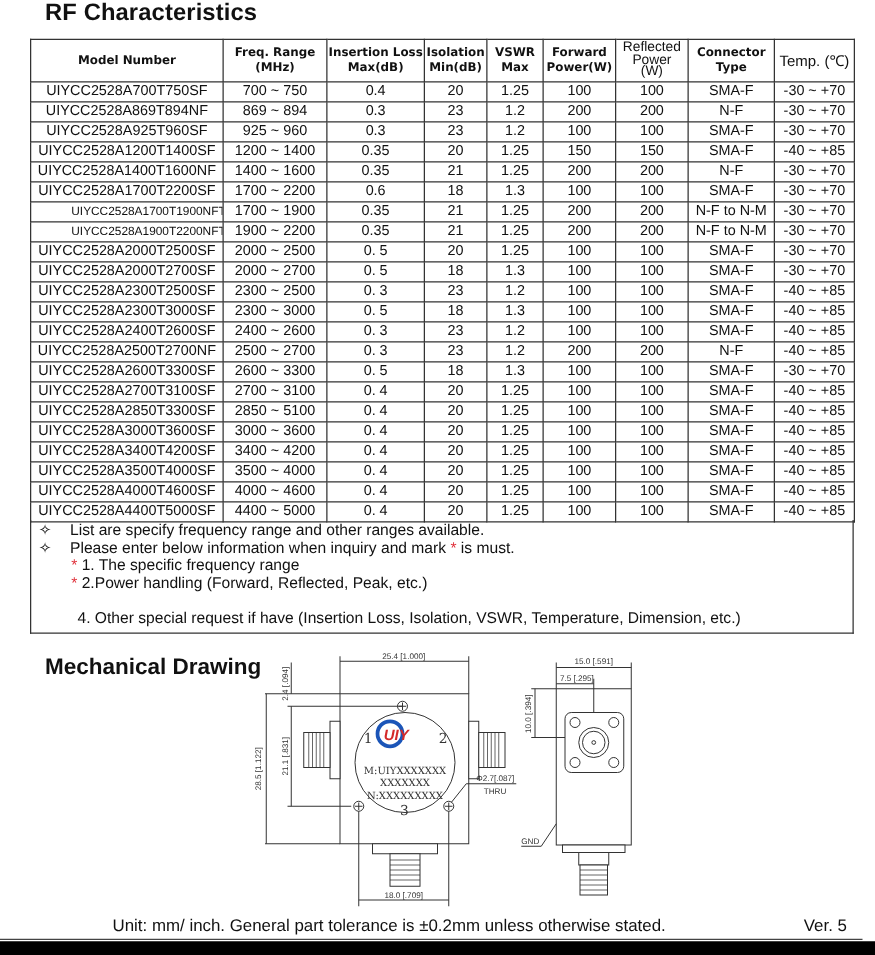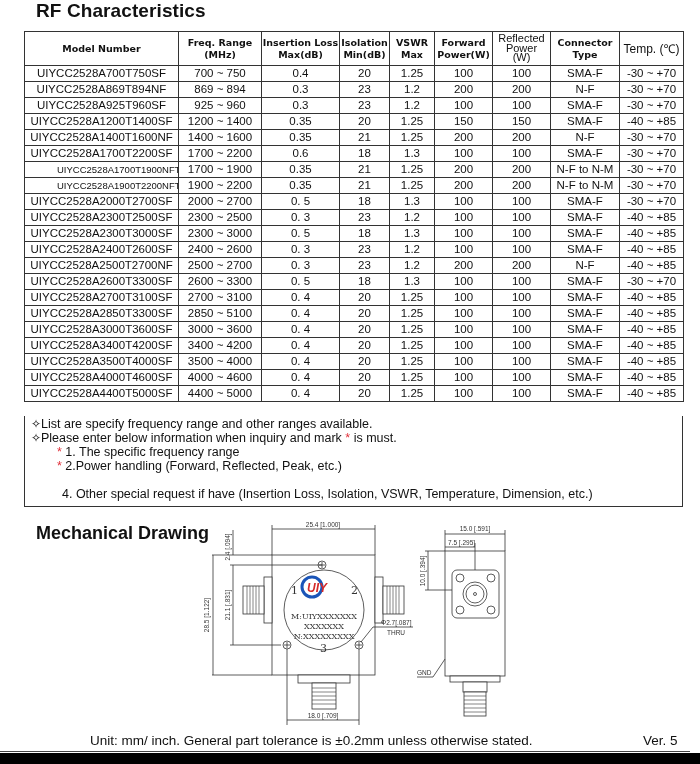--- a/index.html
+++ b/index.html
@@ -9,21 +9,21 @@
   table.rf { position:absolute; left:24px; top:31px; width:659px; border-collapse:collapse; table-layout:fixed; }
   table.rf th, table.rf td { border:1px solid #333; text-align:center; padding:0; overflow:hidden; white-space:nowrap; }
   table.rf th { height:33px; font-size:9.5px; font-weight:bold; line-height:12px; font-family:"DejaVu Sans", sans-serif; }
   table.rf th.tmp { font-weight:normal; font-size:12px; font-family:"Liberation Sans", sans-serif; }
   table.rf th.refl { font-weight:normal; font-size:11px; line-height:9.5px; font-family:"Liberation Sans", sans-serif; }
   table.rf td { height:15px; font-size:11.5px; line-height:15px; }
   table.rf td.m-sm { font-size:9.5px;padding-left:32px; }
   .notes { position:absolute; left:24px; top:416px; width:657px; height:90px; border:1px solid #333; border-top:none; font-size:12.5px; line-height:14.3px; }
   .note { position:absolute; left:0; white-space:nowrap; }
   .note .dia { position:absolute; left:6px; font-size:12px; }
-  .note .txt { position:absolute; left:16px; }
+  .note .txt { position:absolute; left:31px; }
   .sub { position:absolute; left:32px; white-space:nowrap; }
   .red { color:#e0303a; }
   .mech-title { position:absolute; left:36px; top:523px; font-size:18px; font-weight:bold; }
   .drawing { position:absolute; left:195px; top:515px; }
   .footer { position:absolute; left:90px; top:733px; font-size:13.5px; }
   .ver { position:absolute; left:643px; top:733px; font-size:13.5px; }
   .footer-rule { position:absolute; left:0; top:751px; width:690px; height:1px; background:#444; }
   .blackbar { position:absolute; left:0; top:753px; width:700px; height:11px; background:#000; }
 </style>
 </head>
@@ -136,20 +136,31 @@
       </tr>
       <tr>
         <td class="m-sm">UIYCC2528A1900T2200NFTNM</td>
         <td>1900 ~ 2200</td>
         <td>0.35</td>
         <td>21</td>
         <td>1.25</td>
         <td>200</td>
         <td>200</td>
         <td>N-F to N-M</td>
+        <td>-30 ~ +70</td>
+      </tr>
+      <tr>
+        <td>UIYCC2528A2000T2500SF</td>
+        <td>2000 ~ 2500</td>
+        <td>0. 5</td>
+        <td>20</td>
+        <td>1.25</td>
+        <td>100</td>
+        <td>100</td>
+        <td>SMA-F</td>
         <td>-30 ~ +70</td>
       </tr>
       <tr>
         <td>UIYCC2528A2000T2700SF</td>
         <td>2000 ~ 2700</td>
         <td>0. 5</td>
         <td>18</td>
         <td>1.3</td>
         <td>100</td>
         <td>100</td>

